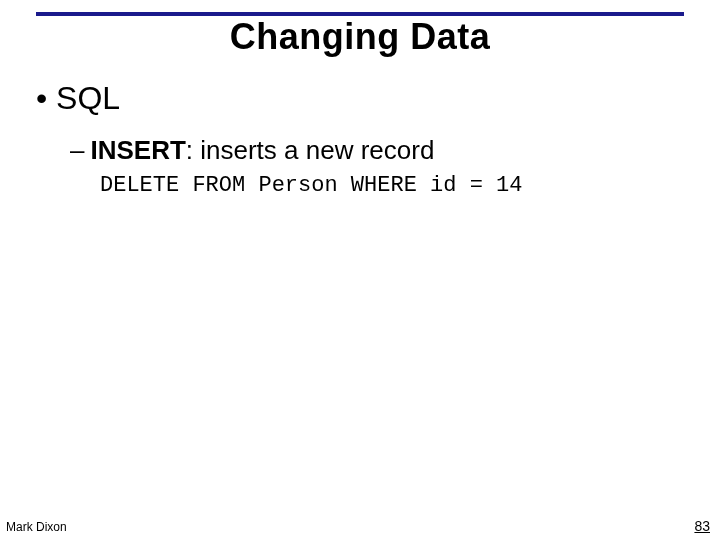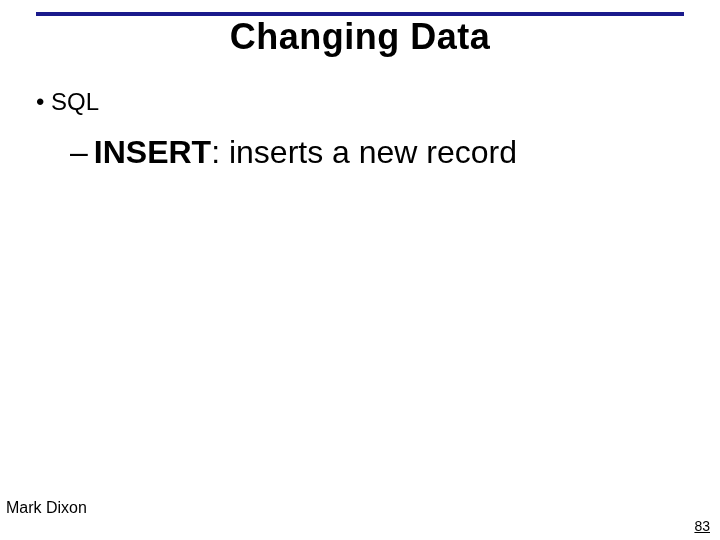--- a/index.html
+++ b/index.html
@@ -36,41 +36,41 @@
     font-weight: 700;
     letter-spacing: 0.5px;
   }
   .body {
     position: absolute;
     left: 36px;
     right: 36px;
     top: 76px;
   }
   .lvl1 {
-    font-size: 24px;
-    margin: 12px 0 18px 0;
+    font-size: 32px;
+    margin: 4px 0 18px 0;
   }
   .lvl2 {
-    font-size: 32px;
+    font-size: 26px;
     margin: 16px 0 6px 34px;
   }
   .lvl2 .dash { margin-right: 6px; }
   .lvl2 .kw { font-weight: 700; }
   .code {
     font-family: "Courier New", Courier, monospace;
     font-size: 22px;
     white-space: pre;
     margin: 2px 0 28px 64px;
     line-height: 1.28;
   }
   .footer-left {
     position: absolute;
     left: 6px;
-    bottom: 23px;
-    font-size: 16px;
+    bottom: 6px;
+    font-size: 12px;
   }
   .footer-right {
     position: absolute;
     right: 10px;
     bottom: 6px;
     font-size: 14px;
     text-decoration: underline;
   }
 </style>
 </head>
@@ -81,17 +81,18 @@
   <div class="title">Changing Data</div>
 
   <div class="body">
     <div class="lvl1">• SQL</div>
 
     <div class="lvl2">
       <span class="dash">–</span><span class="kw">INSERT</span><span>: inserts a new record</span>
     </div>
 
 
+    <div class="code">DELETE FROM Person WHERE id = 14</div>
   </div>
 
   <div class="footer-left">Mark Dixon</div>
   <div class="footer-right">83</div>
 </div>
 
 </body></html>

